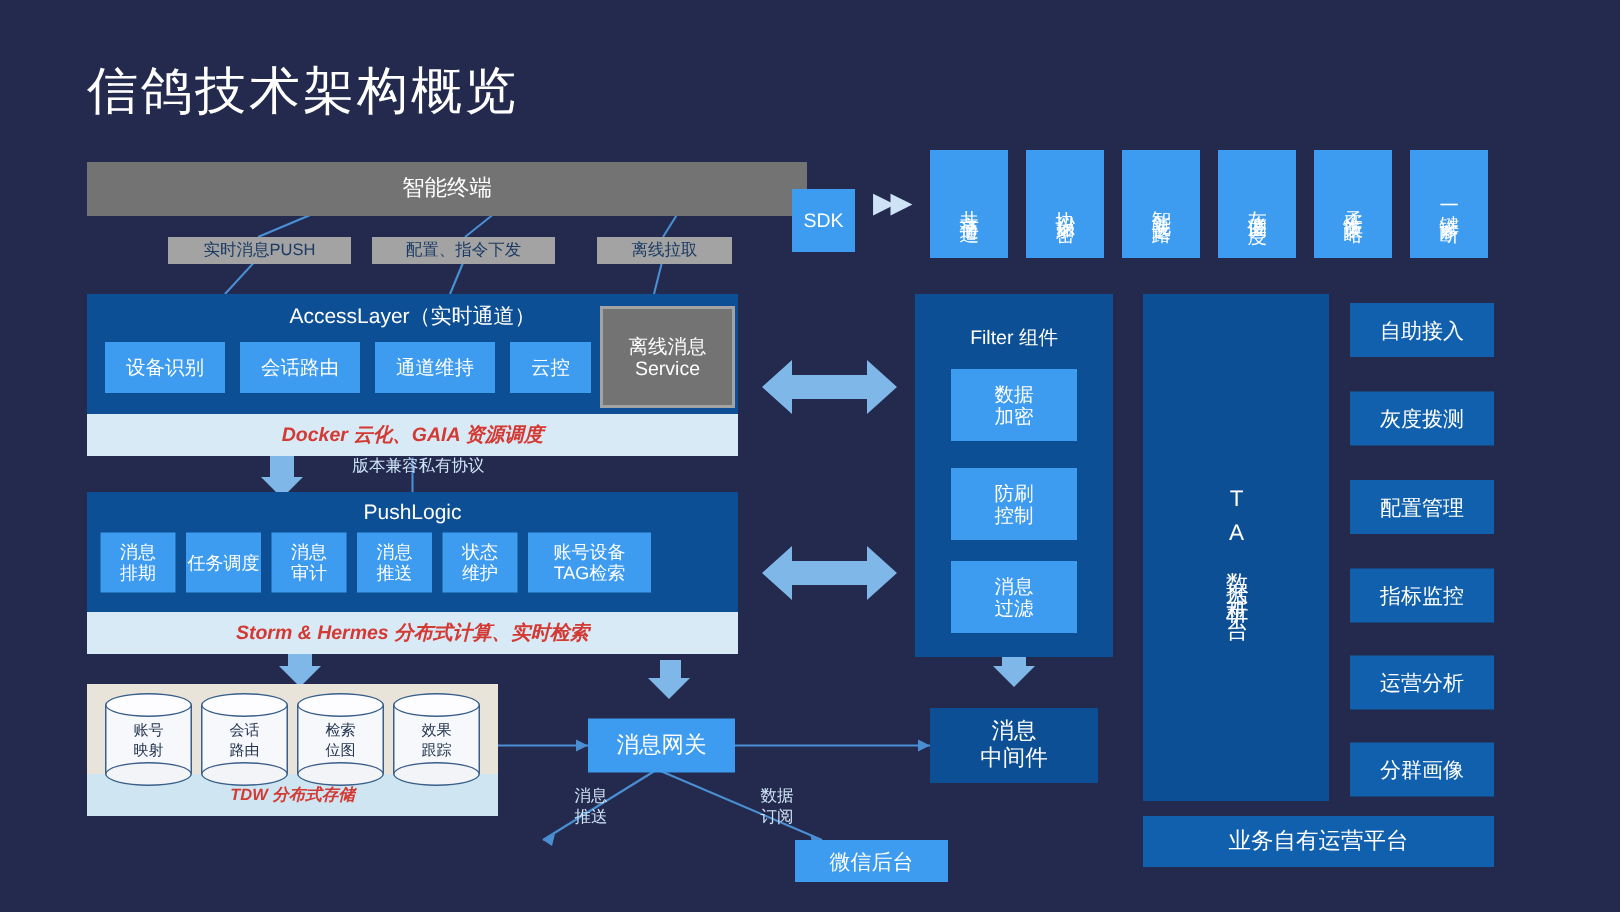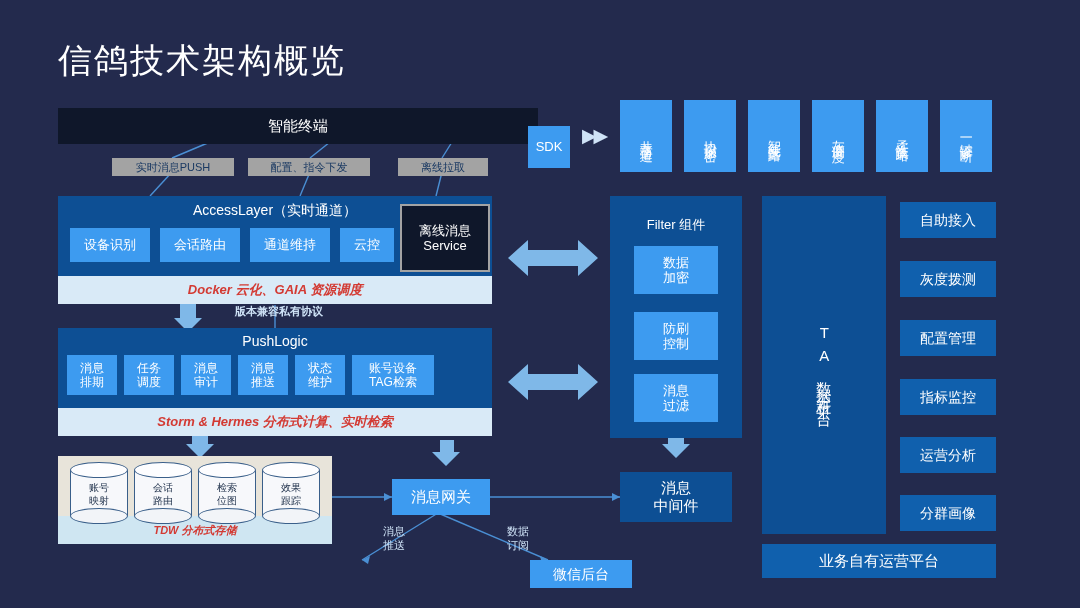--- a/index.html
+++ b/index.html
@@ -19,21 +19,21 @@
     left: 58px; top: 38px;
     font-size: 34px; font-weight: 400; letter-spacing: 2px;
     color: #ffffff;
   }
 
   
   .box {
     display: flex; align-items: center; justify-content: center;
     text-align: center; line-height: 1.18;
   }
-  .deepblue { background: #0f172a; color: #fff; text-align: right; }
+  .deepblue { background: #737373; color: #fff; text-align: right; }
   .midblue  { background: #1060ad; color: #fff; }
   .litblue  { background: #3d9bf0; color: #fff; }
   .paleblue { background: #a3a3a3; color: #1b3a63; }
   .panel    { background: #0d4f94; }
   .banner   { background: #d9eaf7; color: #d33a33; font-style: italic; font-weight: bold; }
 
   
   svg.lines { position: absolute; left: 0; top: 0; width: 1080px; height: 608px; pointer-events: none; }
 
   
@@ -183,30 +183,30 @@
 
   <div class="abs box banner" style="left:58px; top:276px; width:434px; height:28px; font-size:13px;">
     <span>Docker 云化、GAIA 资源调度</span>
   </div>
 
   <div class="abs box deepblue" style="left:400px; top:204px; width:90px; height:68px; font-size:13px; border:2px solid #a3a3a3; flex-direction:column;">
     <span>离线消息</span>
     <span>Service</span>
   </div>
 
-  <div class="abs cap" style="left:214px; top:305px; width:130px; font-size:11px;font-weight:bold;">版本兼容私有协议</div>
+  <div class="abs cap" style="left:214px; top:305px; width:130px; font-size:11px;">版本兼容私有协议</div>
 
   <div class="abs panel" style="left:58px; top:328px; width:434px; height:80px;">
     <div style="text-align:center; font-size:14px; padding-top:5px;">PushLogic</div>
     <div style="display:flex; gap:7px; padding:6px 9px 0 9px;">
       <div class="box litblue" style="width:50px; height:40px; font-size:12px; flex-direction:column;">
         <span>消息</span>
         <span>排期</span>
       </div>
-      <div class="box litblue" style="width:50px; height:40px; font-size:12px; flex-direction:column;">
+      <div class="box litblue" style="width:50px; height:40px; font-size:12px; flex-direction:row;">
         <span>任务</span>
         <span>调度</span>
       </div>
       <div class="box litblue" style="width:50px; height:40px; font-size:12px; flex-direction:column;">
         <span>消息</span>
         <span>审计</span>
       </div>
       <div class="box litblue" style="width:50px; height:40px; font-size:12px; flex-direction:column;">
         <span>消息</span>
         <span>推送</span>

